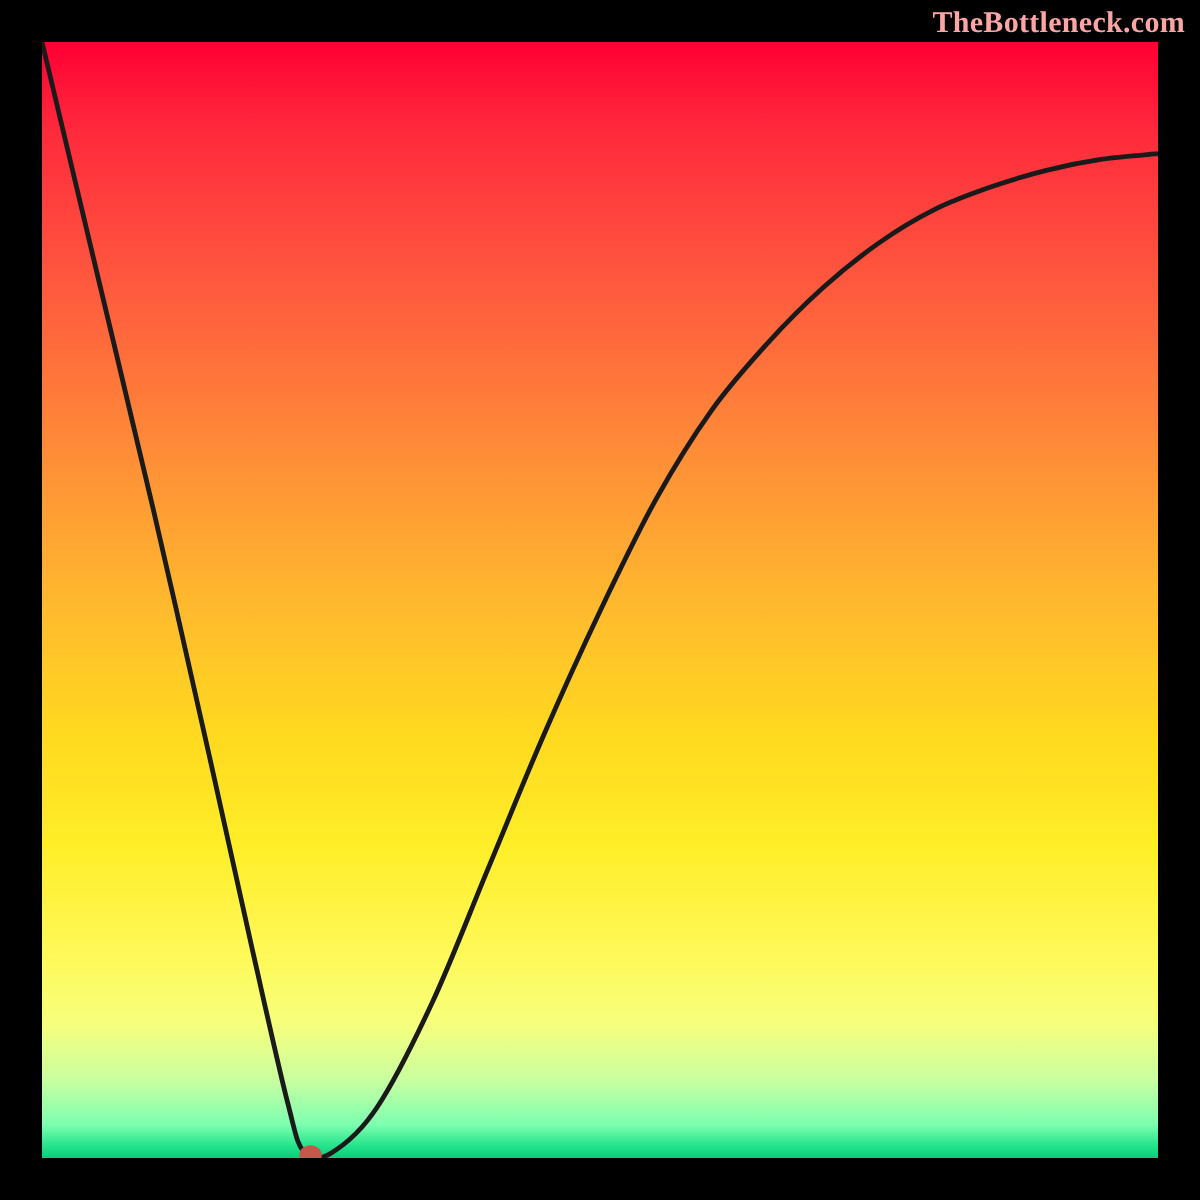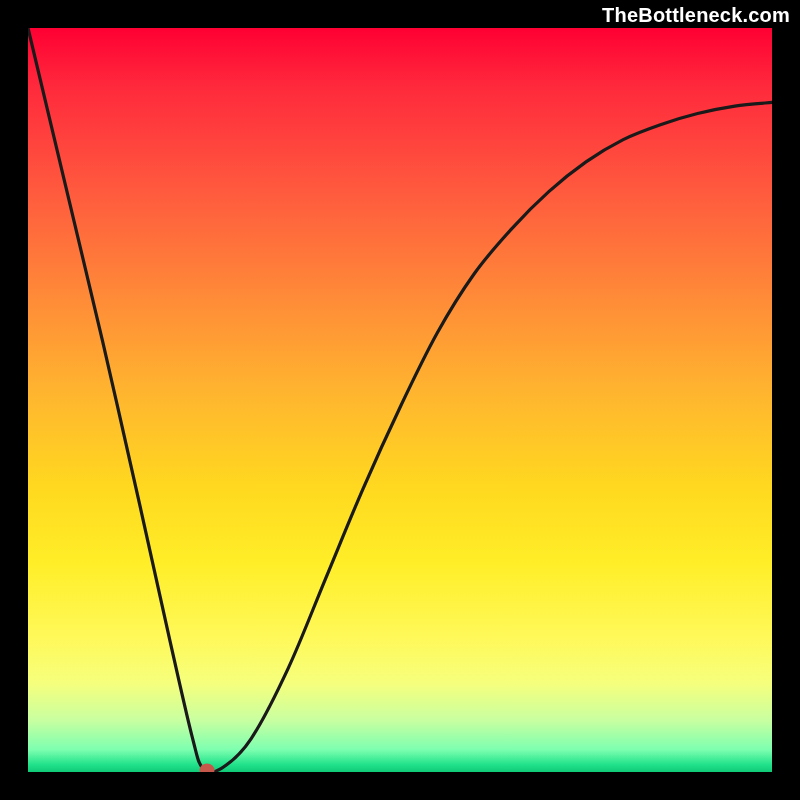--- a/index.html
+++ b/index.html
@@ -42,24 +42,24 @@
       #c9ffa0 93%,
       #7dffb0 97%,
       #21e28a 99%,
       #0fca78 100%
     );
   }
   .watermark {
     position: absolute;
     top: 4px;
     right: 10px;
-    font-family: Liberation Sans, sans-serif;
+    font-family: Liberation Serif, serif;
     font-size: 20px;
     font-weight: 600;
-    color: #ffffff;
+    color: #fca5a5;
     letter-spacing: 0.2px;
   }
   svg.curve {
     position: absolute;
     inset: 0;
   }
   .marker {
     position: absolute;
     width: 15px;
     height: 13px;

